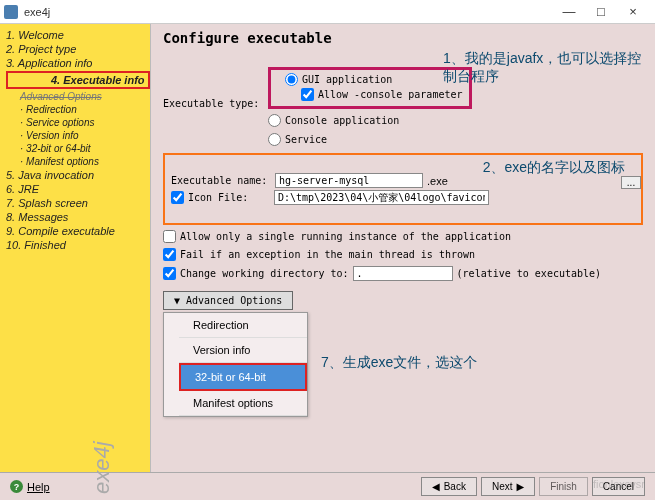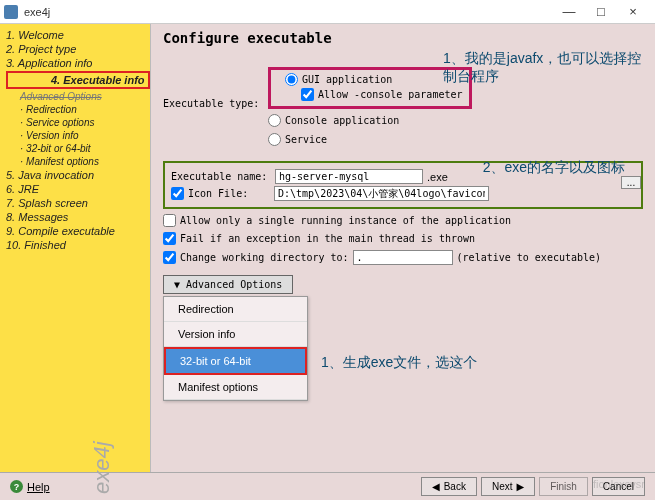--- a/index.html
+++ b/index.html
@@ -16,27 +16,27 @@
 .sidebar-item.indent { padding-left: 14px; font-size: 10px; }
 .red-box { border: 2px solid #d22; padding: 1px 3px; margin: 1px 0; display: inline-block; }
 .content { flex: 1; background: #e8d8d8; padding: 6px 12px; position: relative; border-left: 1px solid #bbb; }
 .heading { font-size: 14px; font-weight: bold; font-family: monospace; margin-bottom: 21px; }
 .row { display: flex; align-items: flex-end; margin-bottom: 4px; font-family: monospace; font-size: 10px; }
 .label { width: 105px; padding-top: 2px; }
 .radio-group { border: 3px solid #be185d; padding: 2px 6px 4px 14px; }
 .opt { display: flex; align-items: center; gap: 4px; padding: 1px 0; }
 .opt input { margin: 0; }
 .indent-opt { padding-left: 16px; }
-.name-group { border: 2px solid #4d7c0f; padding: 4px 6px; margin-top: 14px; }
+.name-group { border: 2px solid #f97316; padding: 16px 6px; margin-top: 6px; }
 .field-row { display: flex; align-items: center; gap: 4px; margin: 2px 0; }
 .field-label { width: 100px; font-family: monospace; font-size: 10px; }
 .text-input { border: 1px solid #888; background: #fff; padding: 1px 3px; font-size: 10px; font-family: monospace; }
 .cb-row { display: flex; align-items: center; gap: 4px; margin: 5px 0; font-family: monospace; font-size: 10px; }
 .adv-btn { border: 1px solid #666; background: #ddd; padding: 3px 10px; font-size: 10px; font-family: monospace; cursor: pointer; display: inline-flex; align-items: center; gap: 6px; }
-.adv-menu { border: 1px solid #999; background: #f4edee; width: 145px; margin-top: 2px; box-shadow: 1px 1px 3px rgba(0,0,0,0.2); }
+.adv-menu { border: 1px solid #999; background: #f4edee; width: 145px; margin-top: 2px; box-shadow: 1px 1px 3px rgba(0,0,0,0.2); padding-left: 15px; }
 .adv-menu-item { padding: 6px 14px; font-size: 11px; cursor: pointer; border-bottom: 1px solid #ddd; }
 .adv-menu-item.selected { background: #4a8fd8; color: #fff; border: 2px solid #d22; }
 .annotation { position: absolute; color: #0c4a6e; font-size: 14px; font-weight: normal; }
 .bottombar { position: absolute; bottom: 0; left: 0; right: 0; height: 28px; border-top: 1px solid #aaa; display: flex; align-items: center; padding: 0 10px; background: #e8d8d8; }
 .help-icon { width: 13px; height: 13px; border-radius: 50%; background: #3a8a3a; color: #fff; font-size: 9px; display: inline-flex; align-items: center; justify-content: center; margin-right: 4px; font-weight: bold; }
 .nav-btns { margin-left: auto; display: flex; gap: 4px; }
 .nav-btn { border: 1px solid #888; background: #e8e0e0; padding: 3px 10px; font-size: 10px; cursor: pointer; display: inline-flex; align-items: center; gap: 4px; }
 .dots-btn { width: 20px; text-align: center; border: 1px solid #888; background: #eee; font-size: 10px; cursor: pointer; }
 .watermark { position: absolute; left: 115px; bottom: 6px; font-size: 22px; color: #aaa; transform: rotate(-90deg); transform-origin: left bottom; font-style: italic; }
 .wm2 { position: absolute; right: 10px; bottom: 10px; color: rgba(120,120,120,0.35); font-size: 11px; }
@@ -142,21 +142,21 @@
       <div class="adv-menu">
         <div class="adv-menu-item">Redirection</div>
         <div class="adv-menu-item">Version info</div>
         <div class="adv-menu-item selected">32-bit or 64-bit</div>
         <div class="adv-menu-item">Manifest options</div>
       </div>
     </div>
 
     <div class="annotation" style="top:26px;right:12px;width:200px">1、我的是javafx，也可以选择控制台程序</div>
     <div class="annotation" style="top:135px;right:30px">2、exe的名字以及图标</div>
-    <div class="annotation" style="top:330px;left:170px">1、生成exe文件，选这个</div>
+    <div class="annotation" style="top:330px;left:170px">7、生成exe文件，选这个</div>
   </div>
 </div>
 
 <div class="bottombar">
   <span class="help-icon">?</span>
   <span style="text-decoration:underline;cursor:pointer;font-size:11px">Help</span>
   <div class="nav-btns">
     <button class="nav-btn">
         <span>◀</span>
         <span>Back</span>

